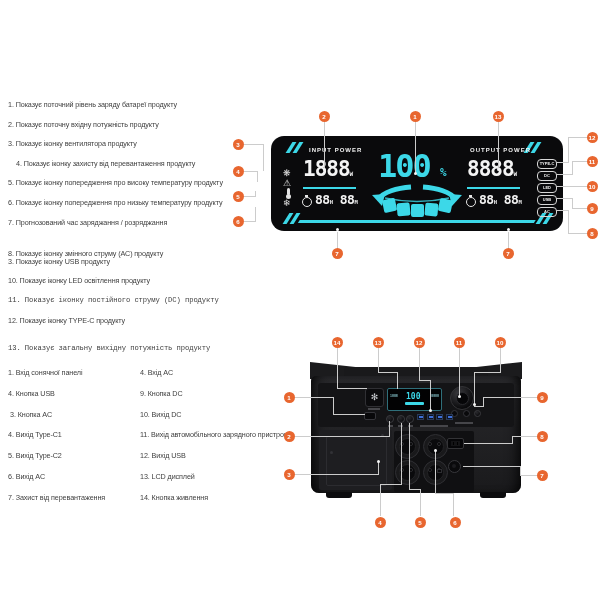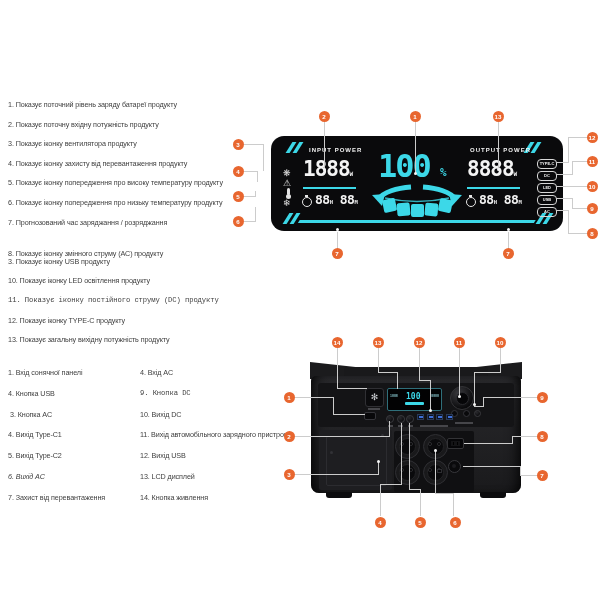--- a/index.html
+++ b/index.html
@@ -191,39 +191,39 @@
     <div class="abs" style="left:448px;top:460px;width:13px;height:13px;border-radius:50%;background:#0a0a0c;border:1.5px solid #38383c;box-sizing:border-box;">
       <span class="abs" style="left:3px;top:3px;width:4px;height:4px;border-radius:50%;background:#1c1c1f;"></span>
     </div>
     <div class="abs" style="left:437px;top:469px;width:5px;height:4px;background:#08080a;border:1px solid #2e2e32;box-sizing:border-box;"></div>
   </div>
 
   <div id="overlay">
       <div class="legend-row" style="left: 8px; top: 100px;">1. Показує поточний рівень заряду батареї продукту</div>
       <div class="legend-row" style="left: 8px; top: 119.6px;">2. Показує поточну вхідну потужність продукту</div>
       <div class="legend-row" style="left: 8px; top: 139.2px;">3. Показує іконку вентилятора продукту</div>
-      <div class="legend-row" style="left: 8px; top: 158.8px;">4. Показує іконку захисту від перевантаження продукту</div>
+      <div class="legend-row" style="left: 16px; top: 158.8px;">4. Показує іконку захисту від перевантаження продукту</div>
       <div class="legend-row" style="left: 8px; top: 178.4px;">5. Показує іконку попередження про високу температуру продукту</div>
       <div class="legend-row" style="left: 8px; top: 198px;">6. Показує іконку попередження про низьку температуру продукту</div>
       <div class="legend-row" style="left: 8px; top: 217.6px;">7. Прогнозований час заряджання / розряджання</div>
       <div class="legend-row" style="left: 8px; top: 249px;">8. Показує іконку змінного струму (АС) продукту</div>
       <div class="legend-row" style="left: 8px; top: 256.8px;">3. Показує іконку USB продукту</div>
       <div class="legend-row" style="left: 8px; top: 276.4px;">10. Показує іконку LED освітлення продукту</div>
       <div class="legend-row" style="left: 8px; top: 296px; font-family: Liberation Mono, monospace;">11. Показує іконку постійного струму (DC) продукту</div>
       <div class="legend-row" style="left: 8px; top: 315.6px;">12. Показує іконку TYPE-C продукту</div>
-      <div class="legend-row" style="left: 8px; top: 335px;">13. Показує загальну вихідну потужність продукту</div>
+      <div class="legend-row" style="left: 8px; top: 344px; font-family: Liberation Mono, monospace;">13. Показує загальну вихідну потужність продукту</div>
       <div class="legend-row" style="left: 8px; top: 368px;">1. Вхід сонячної панелі</div>
       <div class="legend-row" style="left: 8px; top: 388.8px;">4. Кнопка USB</div>
       <div class="legend-row" style="left: 10px; top: 409.6px;">3. Кнопка AC</div>
       <div class="legend-row" style="left: 8px; top: 430.4px;">4. Вихід Type-C1</div>
       <div class="legend-row" style="left: 8px; top: 451.2px;">5. Вихід Type-C2</div>
-      <div class="legend-row" style="left: 8px; top: 472px; font-style: italic;">6. Вихід AC</div>
+      <div class="legend-row" style="left: 8px; top: 472px;">6. Вихід AC</div>
       <div class="legend-row" style="left: 8px; top: 492.8px;">7. Захист від перевантаження</div>
       <div class="legend-row" style="left: 140px; top: 368px;">4. Вхід AC</div>
-      <div class="legend-row" style="left: 140px; top: 388.8px; font-family: Liberation Mono, monospace;">9. Кнопка DC</div>
+      <div class="legend-row" style="left: 140px; top: 388.8px;">9. Кнопка DC</div>
       <div class="legend-row" style="left: 140px; top: 409.6px;">10. Вихід DC</div>
       <div class="legend-row" style="left: 140px; top: 430.4px;">11. Вихід автомобільного зарядного пристрою</div>
       <div class="legend-row" style="left: 140px; top: 451.2px;">12. Вихід USB</div>
       <div class="legend-row" style="left: 140px; top: 472px;">13. LCD дисплей</div>
       <div class="legend-row" style="left: 140px; top: 492.8px;">14. Кнопка живлення</div>
       <div class="line" style="left: 324px; top: 121px; width: 1px; height: 48px;"></div>
       <div class="line" style="left: 415px; top: 121px; width: 1px; height: 52px;"></div>
       <div class="line" style="left: 498px; top: 121px; width: 1px; height: 48px;"></div>
       <div class="line" style="left: 244px; top: 144px; width: 20px; height: 1px;"></div>
       <div class="line" style="left: 263px; top: 144px; width: 1px; height: 27px;"></div>

